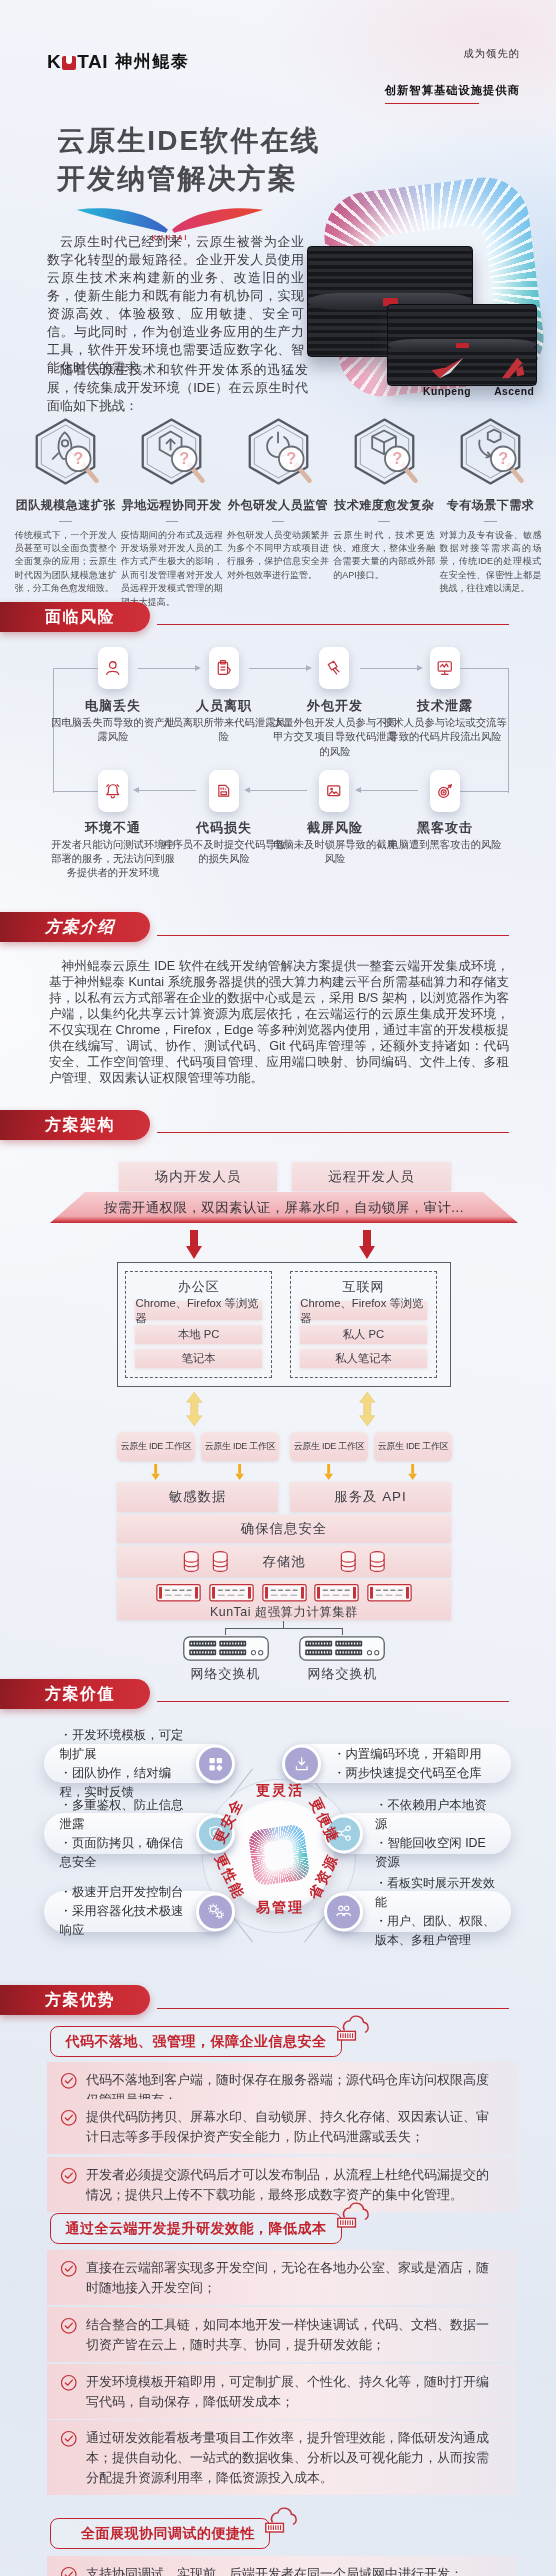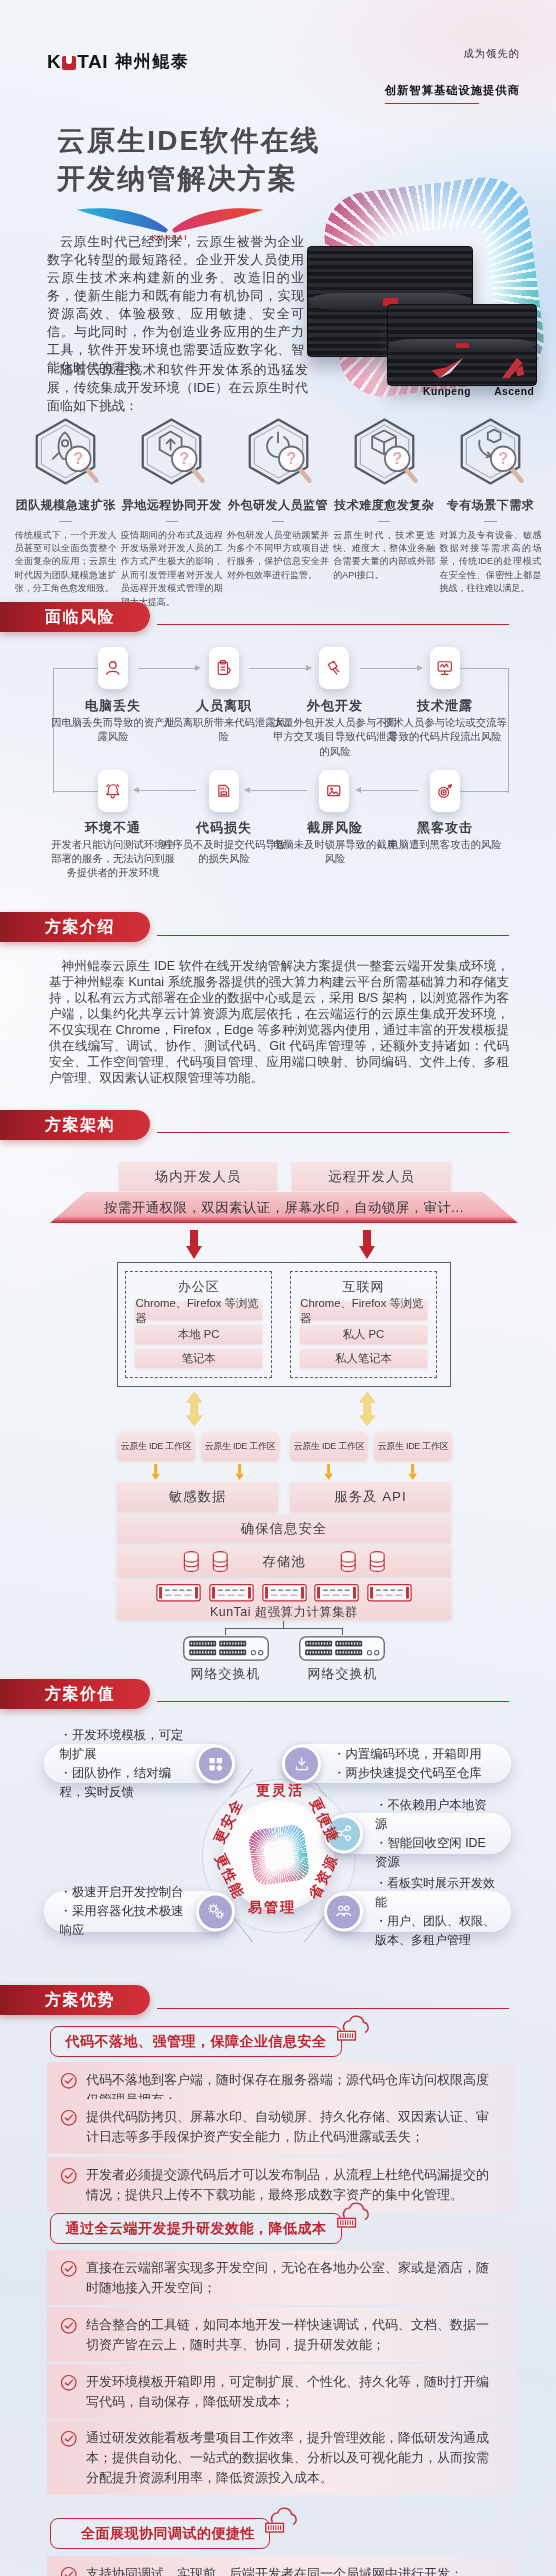--- a/index.html
+++ b/index.html
@@ -374,21 +374,21 @@
 
   <div class="abs risk-title" style="left:51px;top:819px;">环境不通</div>
   <div class="abs risk-title" style="left:162px;top:819px;">代码损失</div>
   <div class="abs risk-title" style="left:273px;top:819px;">截屏风险</div>
   <div class="abs risk-title" style="left:383px;top:819px;">黑客攻击</div>
   <div class="abs risk-desc" style="left:50px;top:838px;line-height:14px;">开发者只能访问测试环境中部署的服务，无法访问到服务提供者的开发环境</div>
   <div class="abs risk-desc" style="left:161px;top:838px;">程序员不及时提交代码导致的损失风险</div>
   <div class="abs risk-desc" style="left:272px;top:838px;">电脑未及时锁屏导致的截屏风险</div>
   <div class="abs risk-desc" style="left:382px;top:838px;">电脑遭到黑客攻击的风险</div>
 
-  <div class="abs ribbon" style="top:912px;">方案介绍</div>
+  <div class="abs ribbon" style="top:912px;font-style:italic;">方案介绍</div>
   <div class="abs sec-line" style="top:935px;"></div>
   <div class="abs intro-body">神州鲲泰云原生 IDE 软件在线开发纳管解决方案提供一整套云端开发集成环境，基于神州鲲泰 Kuntai 系统服务器提供的强大算力构建云平台所需基础算力和存储支持，以私有云方式部署在企业的数据中心或是云，采用 B/S 架构，以浏览器作为客户端，以集约化共享云计算资源为底层依托，在云端运行的云原生集成开发环境，不仅实现在 Chrome，Firefox，Edge 等多种浏览器内使用，通过丰富的开发模板提供在线编写、调试、协作、测试代码、Git 代码库管理等，还额外支持诸如：代码安全、工作空间管理、代码项目管理、应用端口映射、协同编码、文件上传、多租户管理、双因素认证权限管理等功能。</div>
 
   <div class="abs ribbon" style="top:1110px;">方案架构</div>
   <div class="abs sec-line" style="top:1132px;"></div>
 
   <div class="abs pinkbox actor" style="left:119px;top:1162px;">场内开发人员</div>
   <div class="abs pinkbox actor" style="left:292px;top:1162px;width:159px;">远程开发人员</div>
   <div class="abs trap">按需开通权限，双因素认证，屏幕水印，自动锁屏，审计...</div>
 
@@ -585,20 +585,32 @@
       <div>・两步快速提交代码至仓库</div>
       <div class="vicon purple" style="left:-4.1px;">
         <svg width="17.5" height="17.5" viewBox="0 0 36 36">
             <g stroke="#fff" stroke-width="2.6" fill="none" stroke-linecap="round" stroke-linejoin="round">
               <path d="M18 5v13M12 13l6 6 6-6"></path>
               <path d="M7 23v6h22v-6"></path>
             </g>
           </svg>
       </div>
     </div>
+    <div class="vpill" style="left:44px;top:83px;width:187px;height:41px;padding:0 44px 0 15.5px;">
+      <div>・多重鉴权、防止信息泄露</div>
+      <div>・页面防拷贝，确保信息安全</div>
+      <div class="vicon blue" style="right:-4.1px;">
+        <svg width="17.5" height="17.5" viewBox="0 0 36 36">
+            <g stroke="#fff" stroke-width="2.4" fill="none" stroke-linejoin="round">
+              <path d="M18 4l12 4v9c0 8-6 12-12 15C12 29 6 25 6 17V8z"></path>
+              <circle cx="18" cy="17" r="4.5"></circle>
+            </g>
+          </svg>
+      </div>
+    </div>
     <div class="vpill" style="left:328px;top:83px;width:183px;height:41px;padding:0 13.4px 0 47px;">
       <div>・不依赖用户本地资源</div>
       <div>・智能回收空闲 IDE 资源</div>
       <div class="vicon blue" style="left:-4.1px;">
         <svg width="17.5" height="17.5" viewBox="0 0 36 36">
             <g stroke="#fff" stroke-width="2.4" fill="none">
               <circle cx="9" cy="18" r="4.5"></circle>
               <circle cx="27" cy="8" r="4.5"></circle>
               <circle cx="27" cy="28" r="4.5"></circle>
               <path d="M13 16l10-6M13 20l10 6"></path>
@@ -632,21 +644,21 @@
             </g>
           </svg>
       </div>
     </div>
 
     <div class="axis" style="left:256px;top:52px;">更灵活</div>
     <div class="axis" style="left:205px;top:82px;transform:rotate(-64deg);">更安全</div>
     <div class="axis" style="left:300px;top:82px;transform:rotate(64deg);">更便捷</div>
     <div class="axis" style="left:205px;top:138px;transform:rotate(64deg);">更性能</div>
     <div class="axis" style="left:300px;top:138px;transform:rotate(-64deg);">省资源</div>
-    <div class="axis" style="left:248px;top:169px;">易管理</div>
+    <div class="axis" style="left:256px;top:169px;">易管理</div>
   </div>
 
   <div class="abs ribbon" style="top:1985px;">方案优势</div>
   <div class="abs sec-line" style="top:2008px;"></div>
 
   <div class="badge" style="top:2026px;">
     <span>代码不落地、强管理，保障企业信息安全</span>
     <span class="cloudico">
       <svg width="41" height="30" viewBox="0 0 86 62">
           <path d="M24 34a13 13 0 0111-20 15 15 0 0129 3 11 11 0 013 21" fill="none" stroke="#c2303a" stroke-width="3"></path>

